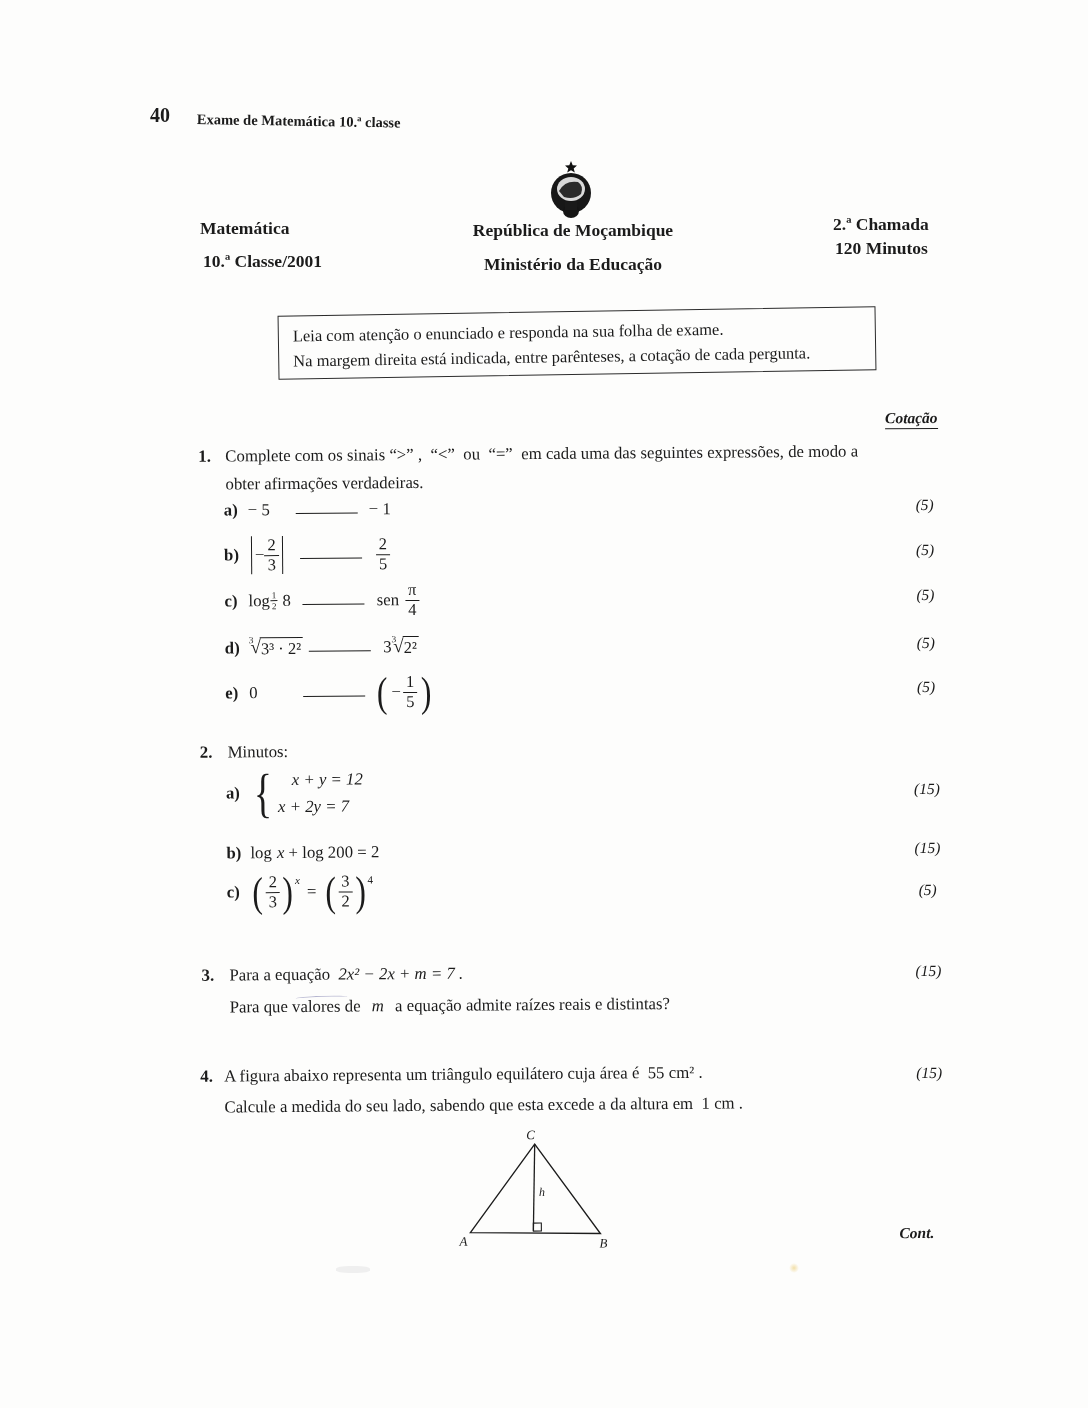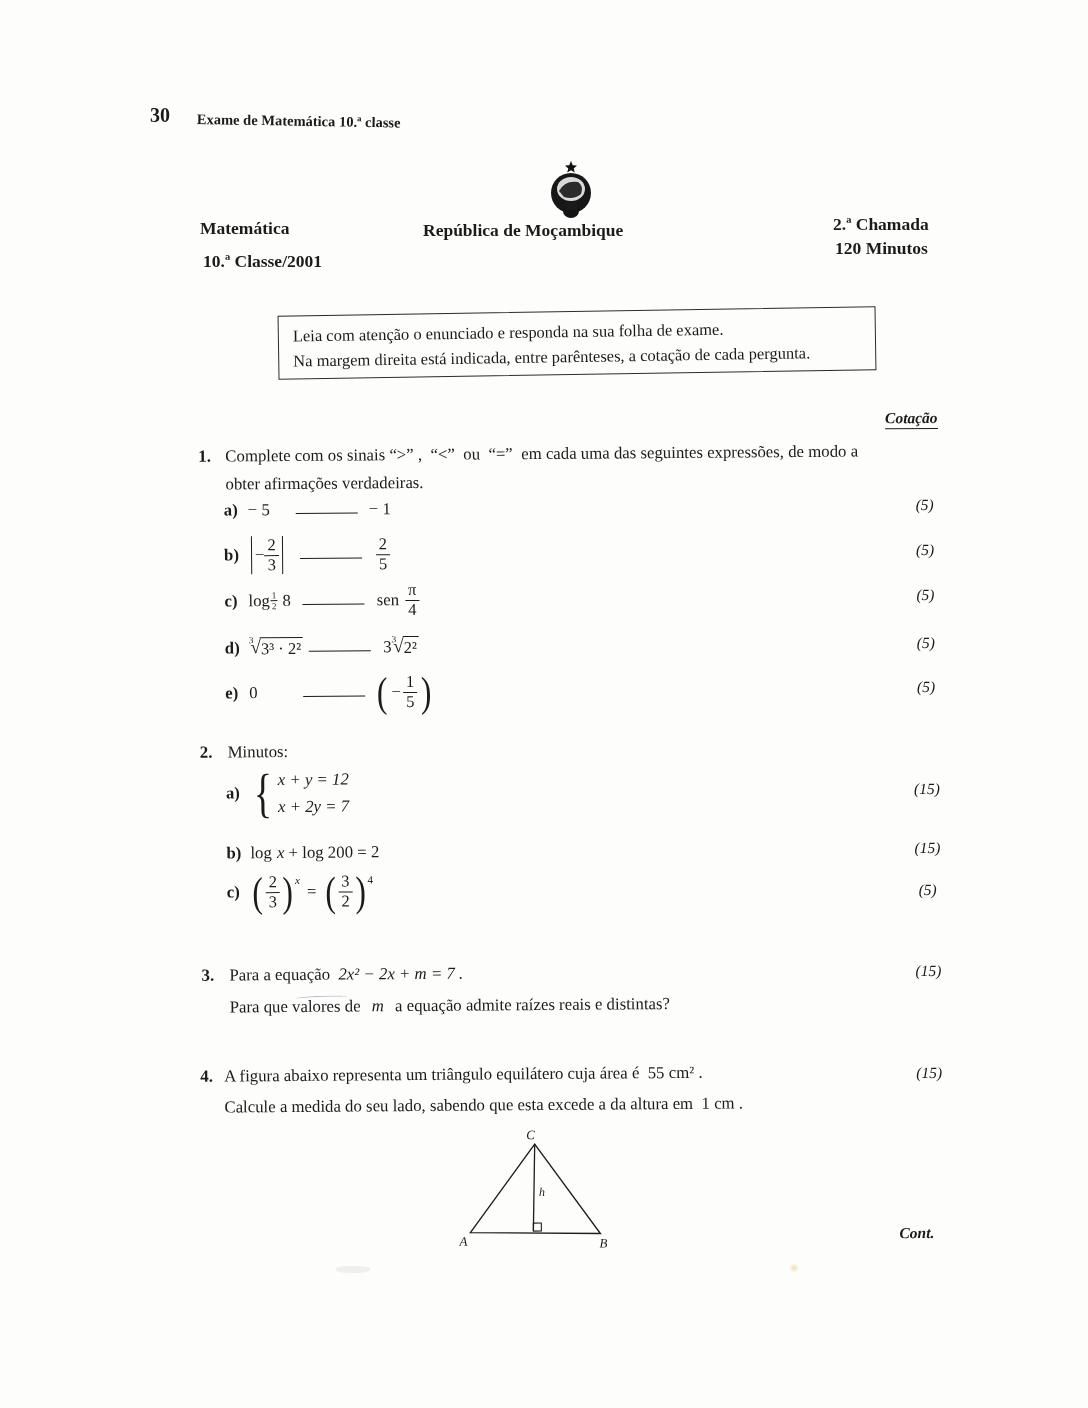--- a/index.html
+++ b/index.html
@@ -7,21 +7,21 @@
         font-family:"Liberation Serif","DejaVu Serif",serif;color:#1b1b1b;}
   .abs{position:absolute;}
   .pre{white-space:pre-wrap;}
 
   
   .pagenum{left:150px;top:104px;font-size:20px;font-weight:bold;}
   .runhead{left:197px;top:111px;font-size:14.5px;font-weight:bold;transform:rotate(1deg);transform-origin:left top;}
 
   
   .eh{font-size:17.5px;font-weight:bold;}
-  .eh-center{left:423px;width:300px;}
+  .eh-center{left:423px;width:300px;text-align:center;}
 
   
   .instr{left:278px;top:311px;width:598px;height:64px;border:1.7px solid #2b2b2b;
          transform:rotate(-0.9deg);transform-origin:center;padding:7px 0 0 14px;box-sizing:border-box;}
   .instr div{font-size:16.5px;line-height:25px;}
 
   .cotacao{left:888px;top:412px;font-size:15.5px;font-weight:bold;font-style:italic;
            border-bottom:1.4px solid #1b1b1b;padding-bottom:1px;}
 
   .qtext{font-size:16.8px;}
@@ -64,35 +64,36 @@
            background:radial-gradient(circle,#f2dfa8 0%,rgba(242,223,168,0) 70%);}
   .smudge{left:336px;top:1266px;width:34px;height:7px;background:rgba(60,60,70,0.07);border-radius:40%;}
   .scribble{left:294px;top:994px;width:52px;height:3px;border-top:1.4px solid rgba(90,90,150,0.45);
             border-radius:50% 50% 0 0;transform:rotate(-1.5deg);}
 </style>
 </head>
 <body>
 
 <div class="page">
 
-  <div class="abs pagenum">30</div>
+  <div class="abs pagenum">40</div>
   <div class="abs runhead">Exame de Matemática 10.ª classe</div>
 
   <svg class="abs" style="left:548px;top:160px;" width="46" height="60" viewBox="0 0 46 60">
     <polygon points="23,1 24.7,5.3 29,5.6 25.7,8.4 26.8,12.6 23,10.3 19.2,12.6 20.3,8.4 17,5.6 21.3,5.3" fill="#111"></polygon>
     <circle cx="23" cy="33" r="20" fill="#171717"></circle>
     <ellipse cx="23" cy="29" rx="14" ry="12" fill="#d9d9d9"></ellipse>
     <path d="M11,31 Q17,20 30,22 Q36,26 33,34 Q26,40 16,37 Z" fill="#2b2b2b"></path>
     <ellipse cx="23" cy="51" rx="8" ry="7" fill="#141414"></ellipse>
     <rect x="17" y="42" width="12" height="8" fill="#1a1a1a"></rect>
   </svg>
 
   <div class="abs eh" style="left:200px;top:218px;">Matemática</div>
   <div class="abs eh" style="left:203px;top:251px;">10.ª Classe/2001</div>
   <div class="abs eh eh-center" style="top:220px;">República de Moçambique</div>
+  <div class="abs eh eh-center" style="top:254px;">Ministério da Educação</div>
   <div class="abs eh" style="left:833px;top:214px;">2.ª Chamada</div>
   <div class="abs eh" style="left:835px;top:238px;">120 Minutos</div>
 
   <div class="abs instr">
     <div>Leia com atenção o enunciado e responda na sua folha de exame.</div>
     <div>Na margem direita está indicada, entre parênteses, a cotação de cada pergunta.</div>
   </div>
 
   <div class="abs" style="left:0;top:0;width:1088px;height:1408px;transform:rotate(-0.45deg);transform-origin:544px 800px;">
 
@@ -175,21 +176,21 @@
     </div>
     <div class="abs points" style="top:681px;">(5)</div>
 
     <div class="abs qnum" style="left:200px;top:740px;">2.</div>
     <div class="abs qtext" style="left:228px;top:740px;">Minutos:</div>
 
     <div class="abs row" style="left:226px;top:764px;height:54px;">
       <span class="ilabel">a)</span>
       <span class="brace">{</span>
       <span>
-        <span class="sysline" style="display:block;">x + y = 12</span>
+        <span class="sysline" style="display:block;margin-left:14px;">x + y = 12</span>
         <span class="sysline" style="display:block;">x + 2y = 7</span>
       </span>
     </div>
     <div class="abs points" style="top:783px;">(15)</div>
 
     <div class="abs row" style="left:226px;top:839px;height:24px;">
       <span class="ilabel">b)</span>
       <span>log</span>
       <span class="math" style="margin-left:5px;">x</span>
       <span class="pre"> + log 200 = 2</span>

